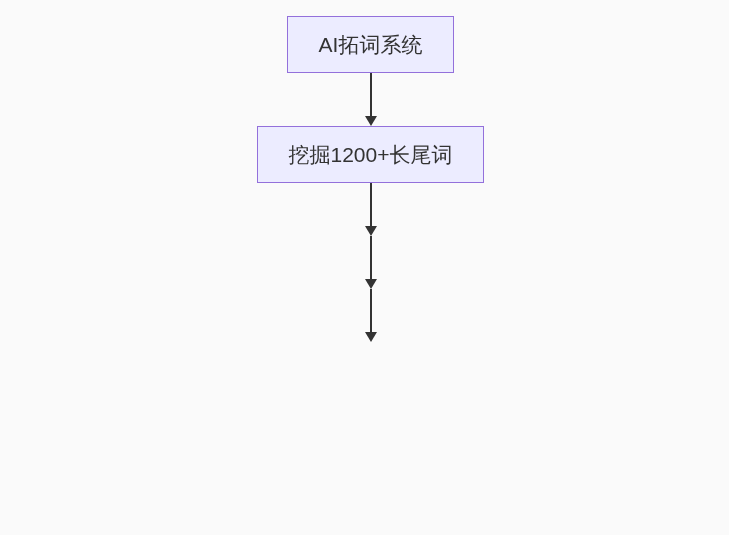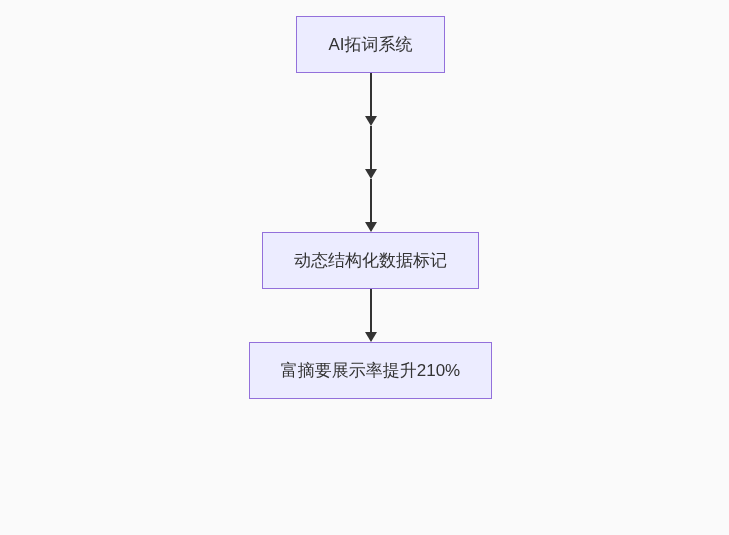--- a/index.html
+++ b/index.html
@@ -26,21 +26,21 @@
     display: flex;
     flex-direction: column;
     align-items: center;
     padding-top: 16px;
     transform: translateX(6px);
   }
   .node {
     background: var(--node-fill);
     border: 1px solid var(--node-border);
     color: var(--text);
-    font-size: 17px;
+    font-size: 21px;
     line-height: 19px;
     padding: 18px 31px;
     text-align: center;
     white-space: nowrap;
     flex: 0 0 auto;
   }
   .connector {
     display: flex;
     flex-direction: column;
     align-items: center;
@@ -68,38 +68,35 @@
 
   <div class="node">
     <span>AI拓词系统</span>
   </div>
 
   <div class="connector">
     <div class="arrow-line"></div>
     <div class="arrow-head"></div>
   </div>
 
+  <div class="node">
+    <span>挖掘1200+长尾词</span>
+  </div>
 
   <div class="connector">
     <div class="arrow-line"></div>
     <div class="arrow-head"></div>
   </div>
 
 
   <div class="connector">
     <div class="arrow-line"></div>
     <div class="arrow-head"></div>
   </div>
 
-  <div class="node">
-    <span>动态结构化数据标记</span>
-  </div>
 
   <div class="connector">
     <div class="arrow-line"></div>
     <div class="arrow-head"></div>
   </div>
 
-  <div class="node">
-    <span>富摘要展示率提升210%</span>
-  </div>
 
 </div>
 
 </body></html>

